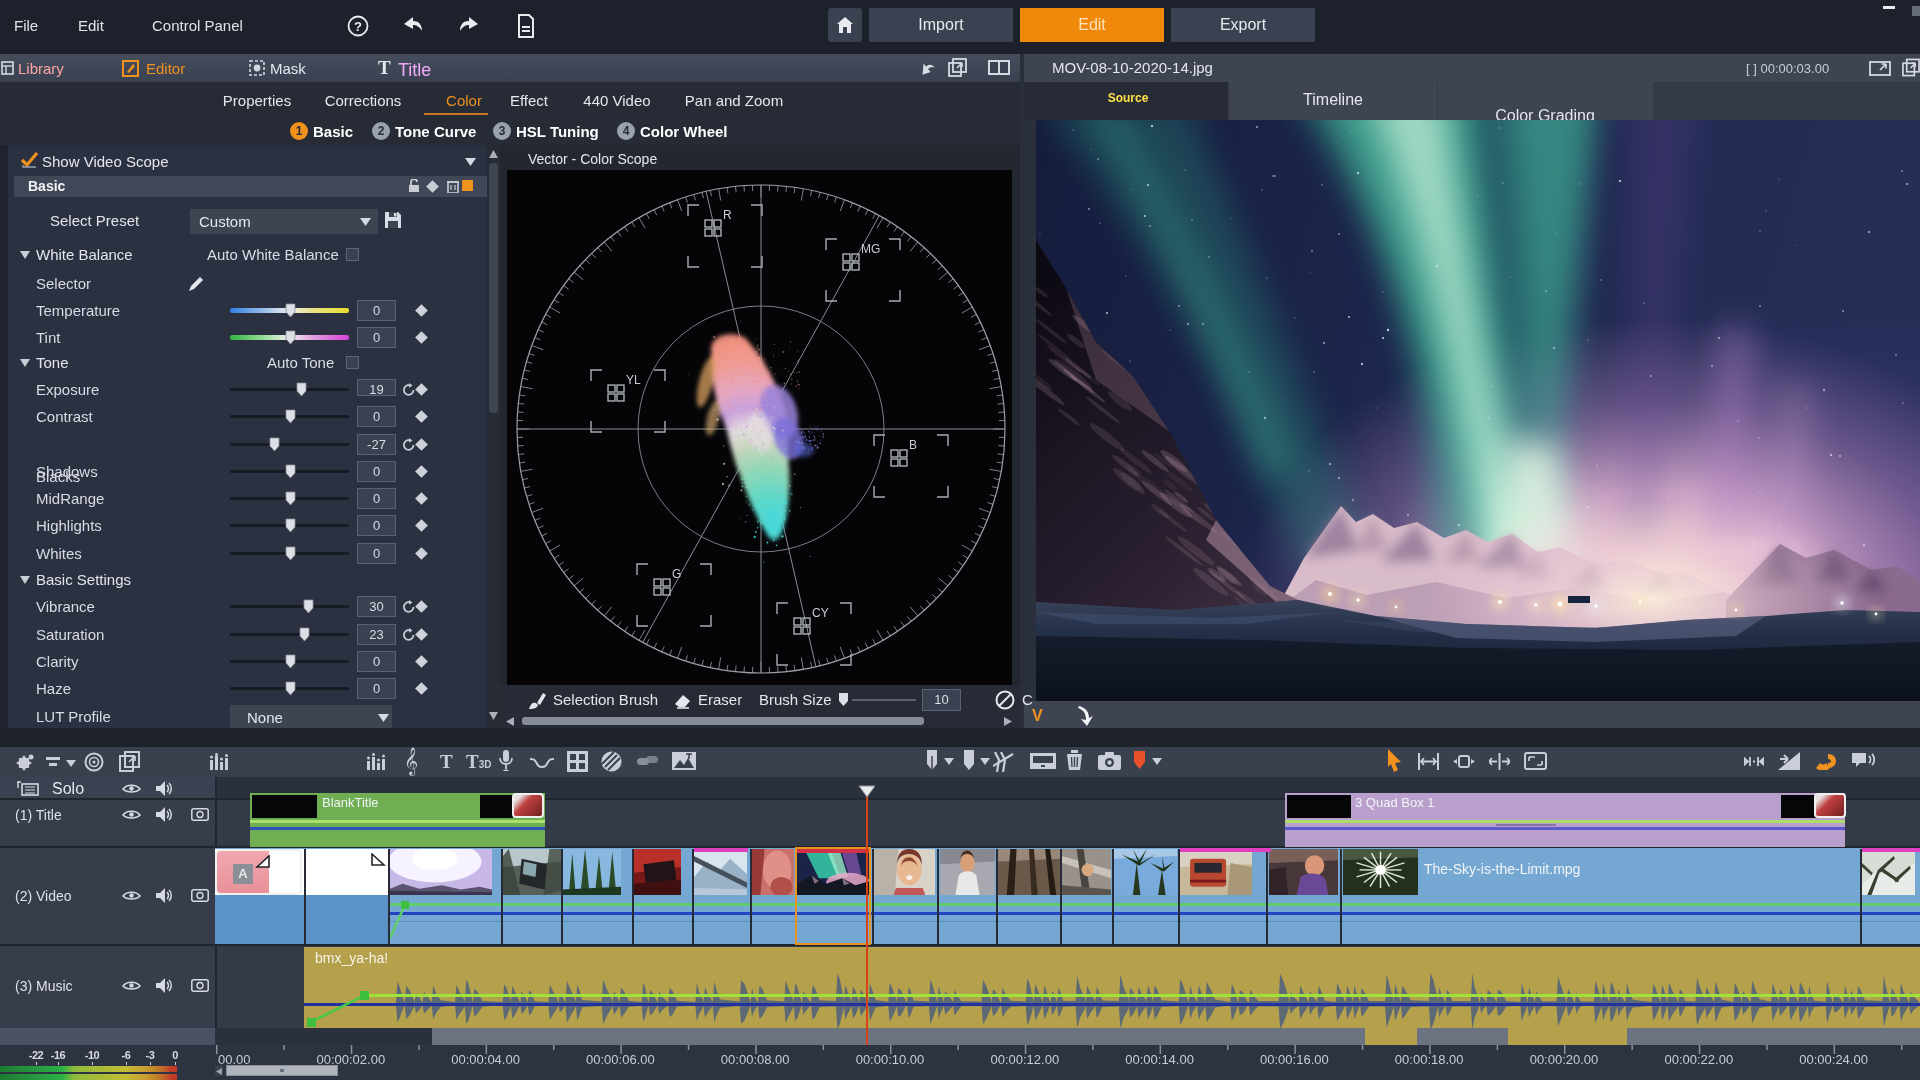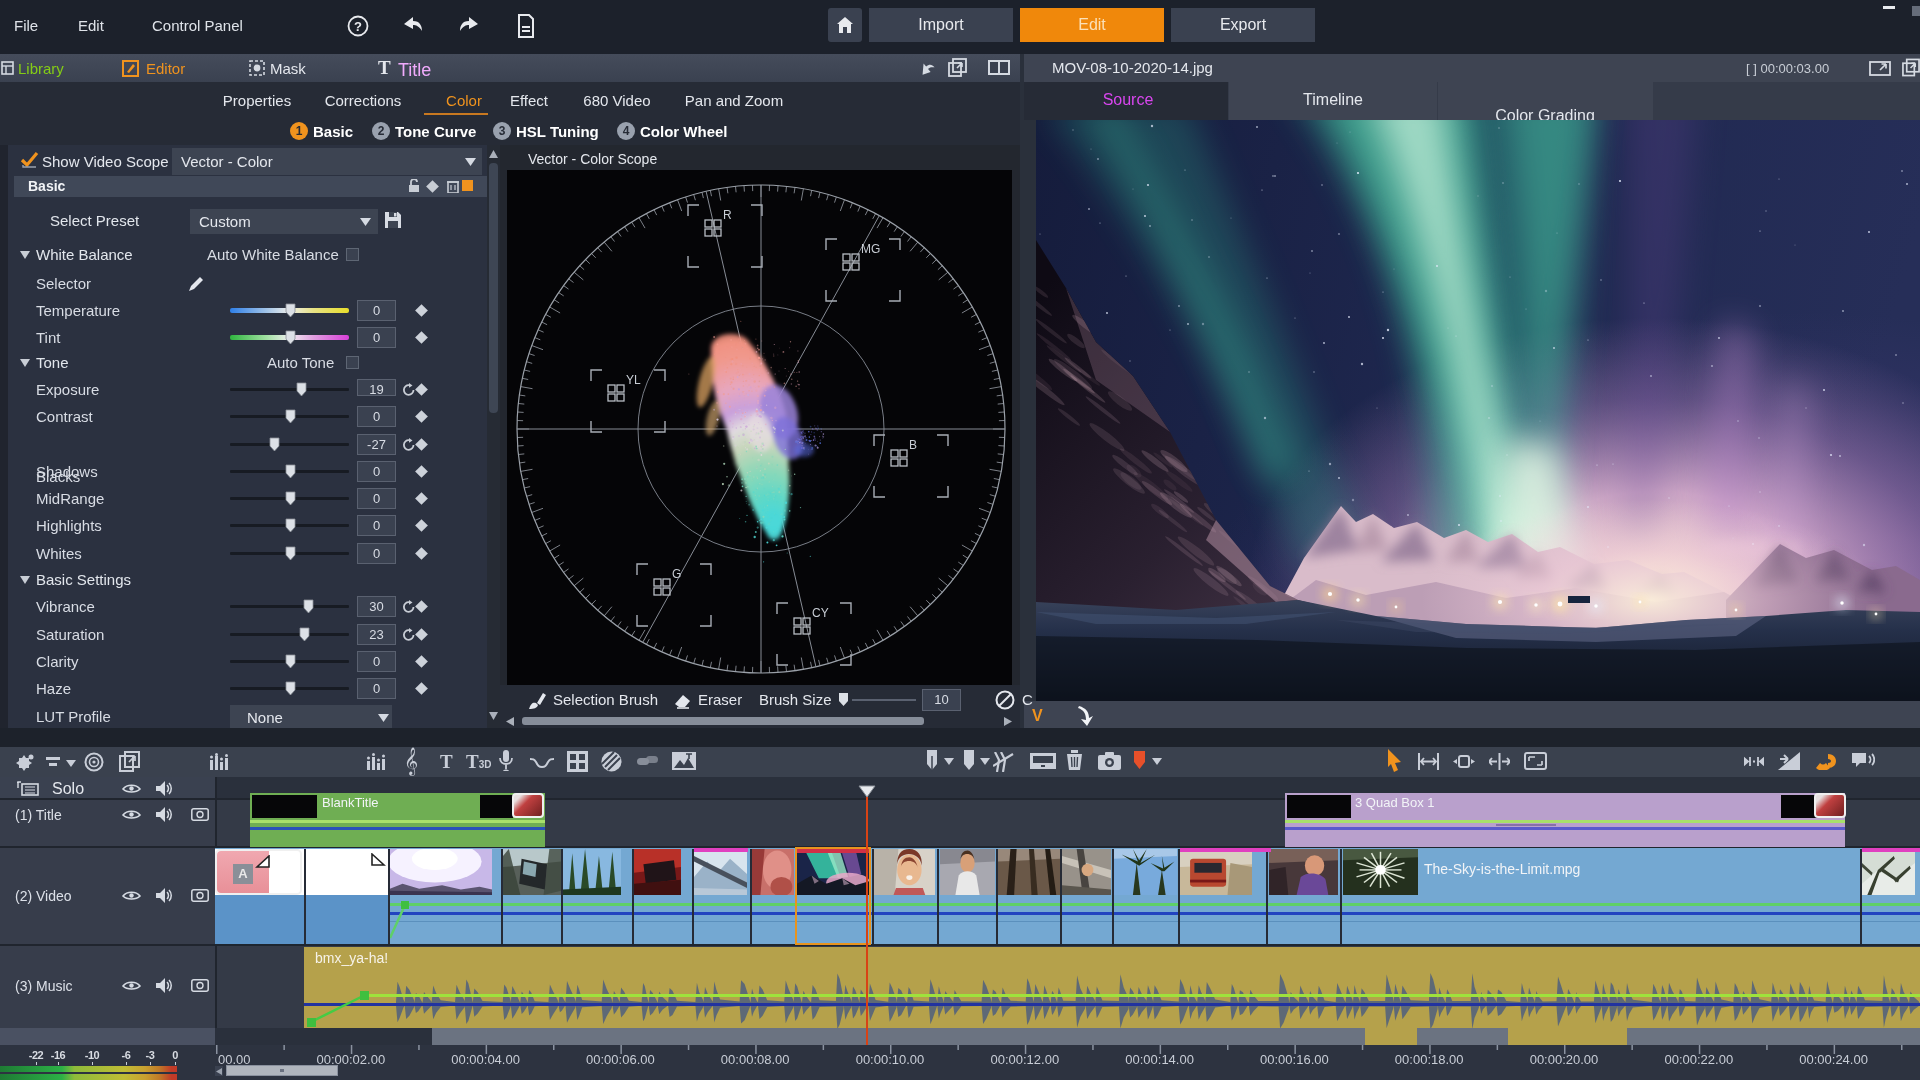--- a/index.html
+++ b/index.html
@@ -36,21 +36,21 @@
 <div class="abs" style="left:1020px;top:8px;width:144px;height:34px;background:#F0880B;color:#FBE0B8;font-size:16px;text-align:center;line-height:34px;">Edit</div>
 <div class="abs" style="left:1171px;top:8px;width:144px;height:34px;background:#3A4150;color:#E8EAEE;font-size:16px;text-align:center;line-height:34px;">Export</div>
 <div class="abs" style="left:1883px;top:6px;width:12px;height:3px;background:#E8EAEE;"></div>
 <div class="abs" style="left:1912px;top:6px;width:8px;height:10px;background:#666D7A;"></div>
 <div class="abs" style="left:0px;top:54px;width:1024px;height:28px;background:linear-gradient(#454C5B,#3A4150);"></div>
 <svg class="ic" style="left:1px;top:61px" width="13" height="14" viewBox="0 0 13 14">
       <rect x="1" y="1" width="11" height="12" fill="none" stroke="#D5DAE2" stroke-width="1.6"></rect>
       <line x1="1" y1="5" x2="12" y2="5" stroke="#D5DAE2" stroke-width="1.4"></line>
       <line x1="5" y1="5" x2="5" y2="13" stroke="#D5DAE2" stroke-width="1.4"></line>
     </svg>
-<div class="txt" style="left:18px;top:60px;font-size:15px;color:#84cc16;font-weight:normal;">Library</div>
+<div class="txt" style="left:18px;top:60px;font-size:15px;color:#fca5a5;font-weight:normal;">Library</div>
 <svg class="ic" style="left:122px;top:60px" width="17" height="17" viewBox="0 0 17 17">
       <rect x="1" y="1" width="15" height="15" fill="none" stroke="#F0931E" stroke-width="2"></rect>
       <path d="M5 12 L11 4 L13 6 L7 13 Z" fill="#F0931E"></path>
     </svg>
 <div class="txt" style="left:146px;top:60px;font-size:15px;color:#F0931E;font-weight:normal;">Editor</div>
 <svg class="ic" style="left:249px;top:60px" width="16" height="16" viewBox="0 0 16 16">
       <rect x="1" y="1" width="14" height="14" fill="none" stroke="#D5DAE2" stroke-width="1.6" stroke-dasharray="3 2"></rect>
       <circle cx="8" cy="8" r="3.4" fill="#D5DAE2"></circle>
     </svg>
 <div class="txt" style="left:270px;top:60px;font-size:15px;color:#E4E7ED;font-weight:normal;text-align:right;">Mask</div>
@@ -67,39 +67,38 @@
 <svg class="ic" style="left:988px;top:60px" width="22" height="15" viewBox="0 0 22 15">
       <rect x="0" y="0" width="22" height="15" fill="#D5DAE2"></rect>
       <rect x="2" y="2" width="8" height="11" fill="#3A4150"></rect>
       <rect x="12" y="2" width="8" height="11" fill="#3A4150"></rect>
     </svg>
 <div class="abs" style="left:0px;top:82px;width:1024px;height:63px;background:#262B36;"></div>
 <div class="txt" style="left:257px;top:92px;font-size:15px;color:#E4E7ED;font-weight:normal;transform:translateX(-50%);">Properties</div>
 <div class="txt" style="left:363px;top:92px;font-size:15px;color:#E4E7ED;font-weight:normal;transform:translateX(-50%);">Corrections</div>
 <div class="txt" style="left:456px;top:92px;font-size:15px;color:#F0931E;font-weight:normal;transform:translateX(-50%);margin-left:8px;">Color</div>
 <div class="txt" style="left:529px;top:92px;font-size:15px;color:#E4E7ED;font-weight:normal;transform:translateX(-50%);">Effect</div>
-<div class="txt" style="left:617px;top:92px;font-size:15px;color:#E4E7ED;font-weight:normal;transform:translateX(-50%);">680 Video</div>
+<div class="txt" style="left:617px;top:92px;font-size:15px;color:#E4E7ED;font-weight:normal;transform:translateX(-50%);">440 Video</div>
 <div class="txt" style="left:734px;top:92px;font-size:15px;color:#E4E7ED;font-weight:normal;transform:translateX(-50%);">Pan and Zoom</div>
 <div class="abs" style="left:424px;top:113px;width:64px;height:2px;background:#C87820;"></div>
 <div class="abs" style="left:290px;top:122px;width:18px;height:18px;border-radius:9px;background:#F0931E;color:#262B36;font-size:12px;font-weight:bold;text-align:center;line-height:18px;">1</div>
 <div class="txt" style="left:313px;top:123px;font-size:15px;color:#FFFFFF;font-weight:bold;">Basic</div>
 <div class="abs" style="left:372px;top:122px;width:18px;height:18px;border-radius:9px;background:#99A1AE;color:#262B36;font-size:12px;font-weight:bold;text-align:center;line-height:18px;">2</div>
 <div class="txt" style="left:395px;top:123px;font-size:15px;color:#FFFFFF;font-weight:bold;">Tone Curve</div>
 <div class="abs" style="left:493px;top:122px;width:18px;height:18px;border-radius:9px;background:#99A1AE;color:#262B36;font-size:12px;font-weight:bold;text-align:center;line-height:18px;">3</div>
 <div class="txt" style="left:516px;top:123px;font-size:15px;color:#FFFFFF;font-weight:bold;">HSL Tuning</div>
 <div class="abs" style="left:617px;top:122px;width:18px;height:18px;border-radius:9px;background:#99A1AE;color:#262B36;font-size:12px;font-weight:bold;text-align:center;line-height:18px;">4</div>
 <div class="txt" style="left:640px;top:123px;font-size:15px;color:#FFFFFF;font-weight:bold;">Color Wheel</div>
 <div class="abs" style="left:0px;top:145px;width:8px;height:585px;background:#20242E;"></div>
 <div class="abs" style="left:8px;top:145px;width:479px;height:585px;background:#2B3140;"></div>
 <svg class="ic" style="left:20px;top:151px" width="20" height="18" viewBox="0 0 20 18">
       <path d="M2 9 L7 14 L17 2" fill="none" stroke="#F0931E" stroke-width="3.2"></path>
       <path d="M3 14 L3 16 L16 16" fill="none" stroke="#9AA1AD" stroke-width="1.4"></path>
     </svg>
 <div class="txt" style="left:42px;top:153px;font-size:15px;color:#E4E7ED;font-weight:normal;">Show Video Scope</div>
-<div class="abs" style="left:172px;top:148px;width:310px;height:27px;background:#3D4452;color:#E4E7ED;font-size:15px;line-height:27px;padding-left:9px;">Vector - Color</div>
 <svg class="ic" style="left:465px;top:158px" width="11" height="8" viewBox="0 0 11 8">
       <path d="M0 0 L11 0 L5.5 8 Z" fill="#D5DAE2"></path>
     </svg>
 <div class="abs" style="left:14px;top:176px;width:473px;height:21px;background:#404858;"></div>
 <div class="txt" style="left:28px;top:178px;font-size:14px;color:#F2F4F7;font-weight:bold;">Basic</div>
 <svg class="ic" style="left:408px;top:179px" width="12" height="14" viewBox="0 0 12 14">
       <rect x="1" y="6" width="10" height="7" fill="#C8CDD5"></rect>
       <path d="M3 6 L3 3 A3 3 0 0 1 9 3" fill="none" stroke="#C8CDD5" stroke-width="1.8"></path>
     </svg>
 <div class="abs" style="left:428px;top:182px;width:9px;height:9px;background:#C8CDD5;transform:rotate(45deg);"></div>
@@ -965,21 +964,21 @@
     </svg>
 <svg class="ic" style="left:1902px;top:58px" width="18" height="19" viewBox="0 0 19 19">
       <rect x="1" y="5" width="12" height="13" fill="none" stroke="#D5DAE2" stroke-width="1.8"></rect>
       <rect x="5" y="1" width="13" height="13" fill="none" stroke="#D5DAE2" stroke-width="1.8"></rect>
       <path d="M9 10 L14 5 M14 5 L14 9 M14 5 L10 5" stroke="#D5DAE2" stroke-width="1.6" fill="none"></path>
     </svg>
 <div class="abs" style="left:1024px;top:82px;width:896px;height:38px;background:#353B49;"></div>
 <div class="abs" style="left:1024px;top:82px;width:204px;height:38px;background:#262B36;"></div>
 <div class="abs" style="left:1229px;top:82px;width:208px;height:38px;background:#3E4452;"></div>
 <div class="abs" style="left:1438px;top:82px;width:215px;height:38px;background:#3E4452;"></div>
-<div class="txt" style="left:1128px;top:91px;font-size:16px;color:#d946ef;font-weight:normal;transform:translateX(-50%);">Source</div>
+<div class="txt" style="left:1128px;top:91px;font-size:12px;color:#fde047;font-weight:bold;transform:translateX(-50%);">Source</div>
 <div class="txt" style="left:1333px;top:91px;font-size:16px;color:#E4E7ED;font-weight:normal;transform:translateX(-50%);">Timeline</div>
 <div class="txt" style="left:1545px;top:91px;font-size:16px;color:#E4E7ED;font-weight:normal;transform:translateX(-50%);margin-top:16px;">Color Grading</div>
 <div class="abs" style="left:1024px;top:701px;width:896px;height:30px;background:#3E4452;"></div>
 <div class="txt" style="left:1032px;top:707px;font-size:16px;color:#F0931E;font-weight:bold;">V</div>
 <svg class="ic" style="left:1076px;top:704px" width="22" height="24" viewBox="0 0 22 24">
       <path d="M3 2 C10 4 13 8 13 14 L17 12 L11 22 L5 15 L10 16 C10 10 8 6 2 4 Z" fill="#F2F4F7"></path>
     </svg>
 <svg class="abs" style="left:1036px;top:120px" width="884" height="581" viewBox="0 0 884 581">
       <defs>
         <linearGradient id="sky" x1="0" y1="0" x2="1" y2="0.18">

